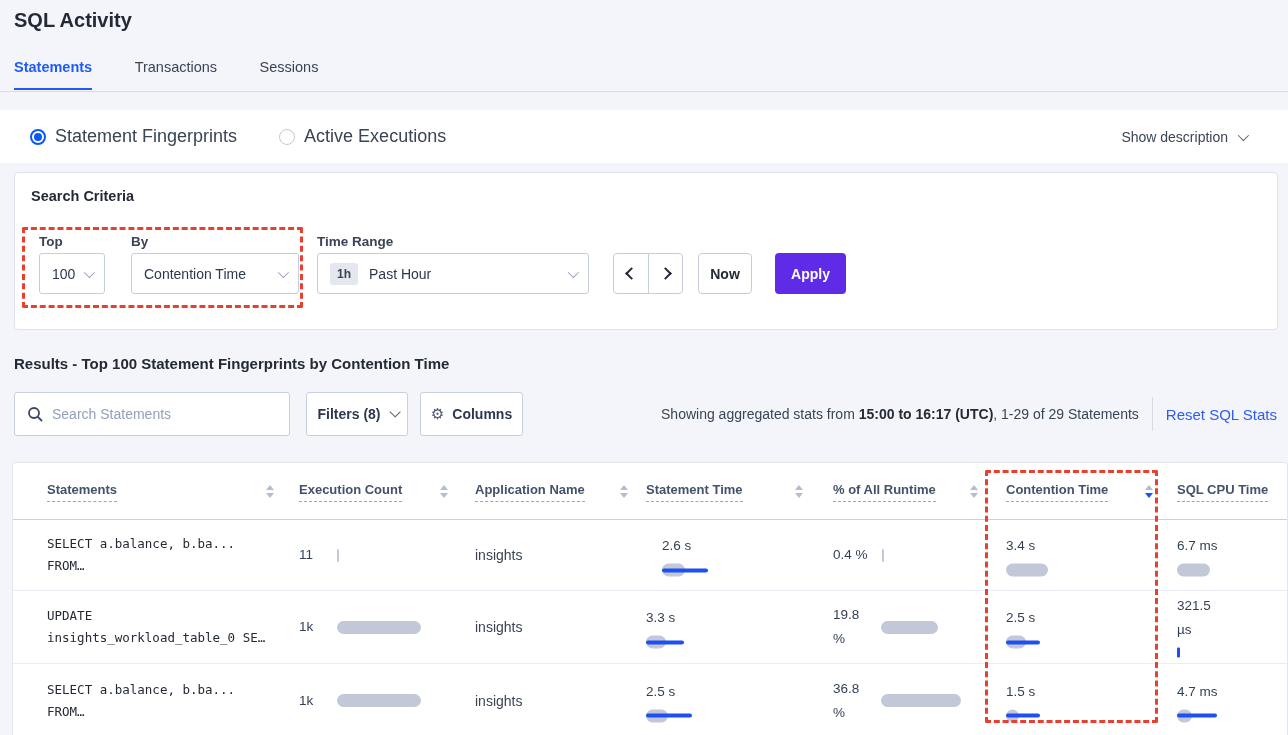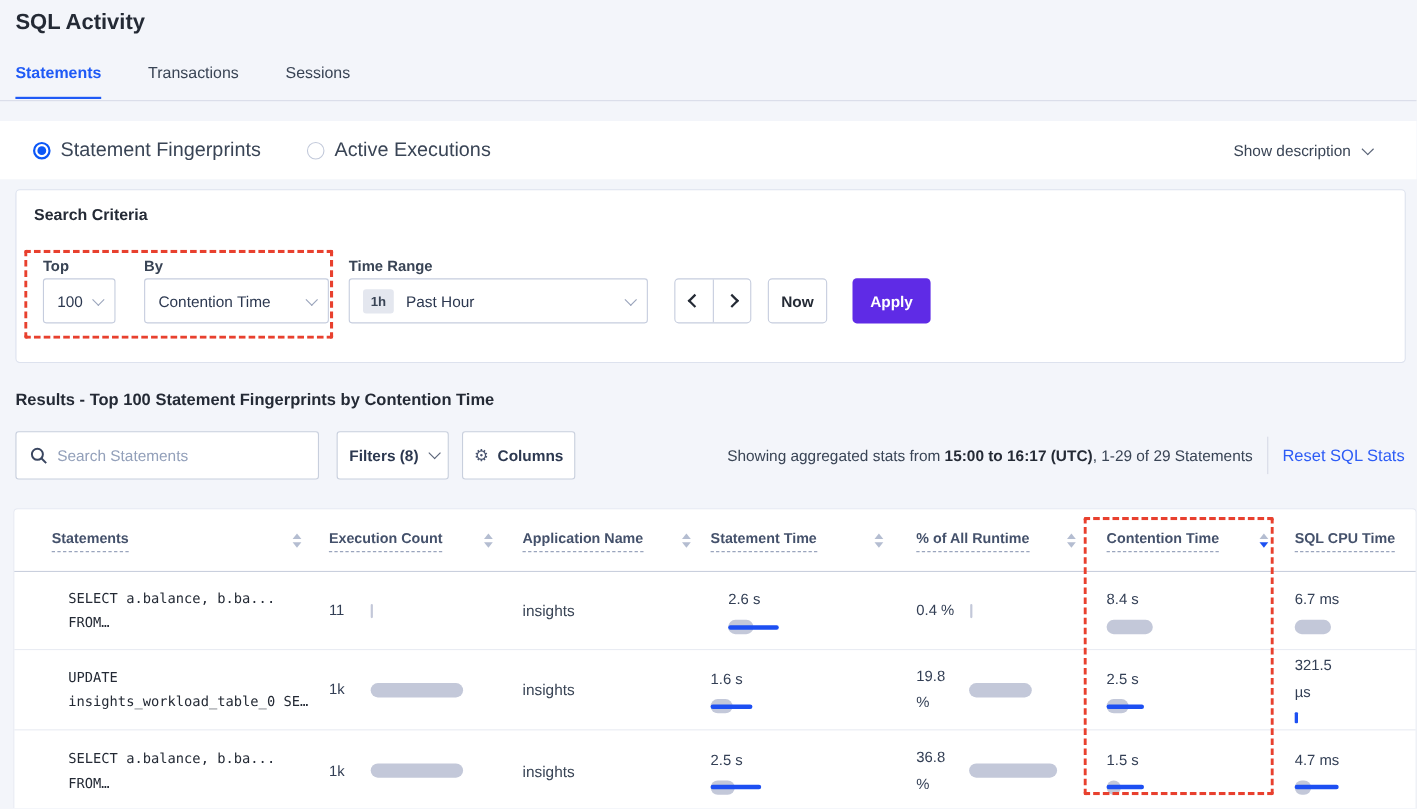--- a/index.html
+++ b/index.html
@@ -60,21 +60,21 @@
   .table-card { position:absolute; left:12px; top:462px; width:1276px; height:273px; background:#fff; border:1px solid #e2e6f0; border-bottom:none; border-radius:4px 4px 0 0; }
   .thead { position:absolute; left:0; top:0; width:100%; height:57px; border-bottom:1px solid #c9cfdd; }
   .th { position:absolute; top:0; height:57px; display:flex; align-items:center; justify-content:space-between; }
   .th-label { font-size:13px; font-weight:700; color:#44516b; padding-bottom:4px; border-bottom:1px dashed #9aa5bd; }
   .sorter { display:flex; flex-direction:column; gap:2.5px; cursor:pointer; padding:3px; }
   .arr-up { width:0; height:0; border-left:4.5px solid transparent; border-right:4.5px solid transparent; border-bottom:5.5px solid #b4bdd1; }
   .arr-down { width:0; height:0; border-left:4.5px solid transparent; border-right:4.5px solid transparent; border-top:5.5px solid #b4bdd1; }
   .arr-down.active { border-top-color:#1d51f2; }
   .trow { position:absolute; left:0; width:100%; border-bottom:1px solid #e9ecf3; }
   .cell { position:absolute; top:50%; transform:translateY(-50%); }
-  .sql { font-family:"DejaVu Sans Mono", monospace; font-size:12.5px; color:#242a35; line-height:22px; white-space:pre;margin-left:15px; }
+  .sql { font-family:"DejaVu Sans Mono", monospace; font-size:12.5px; color:#242a35; line-height:22px; white-space:pre; }
   .num-val { font-size:13.5px; color:#333f55; line-height:24px; white-space:nowrap; }
   .num-val:empty { display:none; }
   .flexcell { display:flex; align-items:center; gap:14px; }
   .bar-wrap { position:relative; height:13px; margin-top:6px; }
   .bar-gray { display:block; height:13px; border-radius:7px; background:#c3c8d9; }
   .bar-blue { position:absolute; left:0; top:50%; transform:translateY(-50%); height:4px; border-radius:2px; background:#1d4ff2; }
   .bar-inline { margin-top:0; }
   .cpu-tick .bar-blue { position:static; transform:none; height:10px; width:3px !important; border-radius:1px; display:block; }
   .app-name { font-size:14px; color:#394455; }
 
@@ -236,21 +236,21 @@
             <span class="bar-blue" style="width: 46px;"></span>
           </div>
       </div>
       <div class="cell flexcell" style="left:820px;">
         <span><span class="num-val">0.4 %</span></span>
         <span class="bar-wrap bar-inline">
             <span class="bar-gray" style="width: 2px;"></span>
           </span>
       </div>
       <div class="cell" style="left:993px;">
-        <div class="num-val">8.4 s</div>
+        <div class="num-val">3.4 s</div>
         <div class="bar-wrap">
             <span class="bar-gray" style="width: 42px;"></span>
           </div>
       </div>
       <div class="cell" style="left:1164px;">
         <div class="num-val">6.7 ms</div>
 
         <div class="bar-wrap">
             <span class="bar-gray" style="width: 33px;"></span>
           </div>
@@ -260,21 +260,21 @@
     <div class="trow" style="top:128px; height:73px;">
       <div class="cell sql" style="left:34px;"><div>UPDATE</div><div>insights_workload_table_0 SE…</div></div>
       <div class="cell flexcell" style="left:286px;">
         <span class="num-val" style="min-width:24px;">1k</span>
         <span class="bar-wrap bar-inline">
             <span class="bar-gray" style="width: 84px;"></span>
           </span>
       </div>
       <div class="cell app-name" style="left:462px;">insights</div>
       <div class="cell" style="left:633px;">
-        <div class="num-val">1.6 s</div>
+        <div class="num-val">3.3 s</div>
         <div class="bar-wrap">
             <span class="bar-gray" style="width: 20px;"></span>
             <span class="bar-blue" style="width: 38px;"></span>
           </div>
       </div>
       <div class="cell flexcell" style="left:820px;">
         <span style="min-width:34px;">
             <div class="num-val">19.8</div>
             <div class="num-val">%</div>
           </span>

